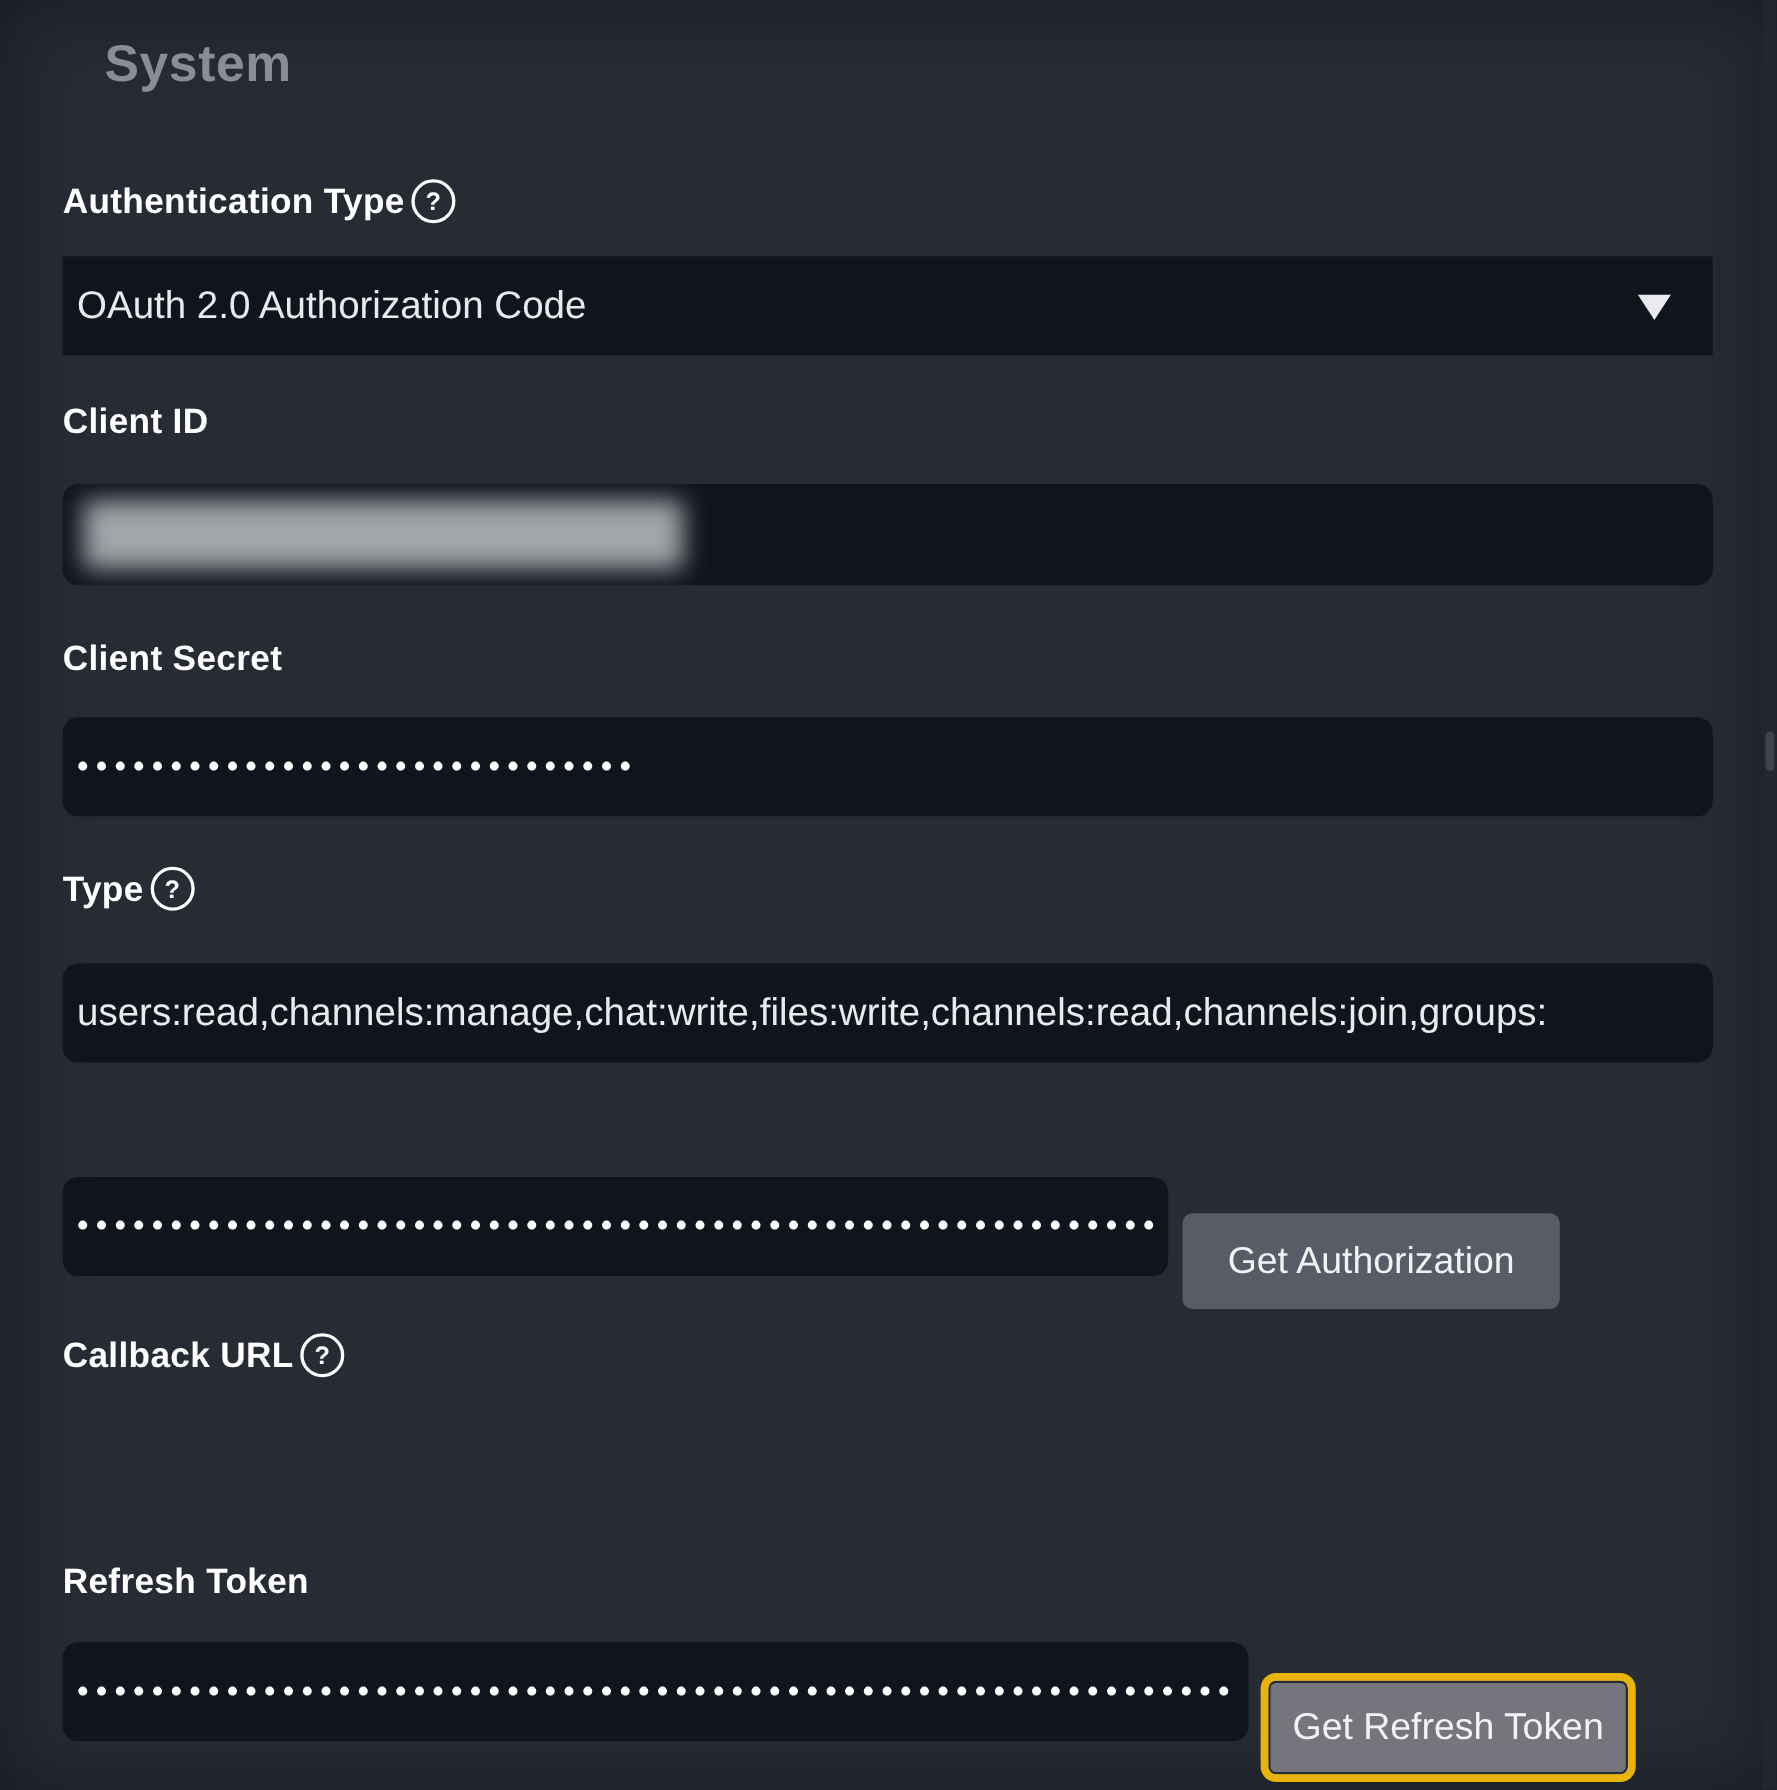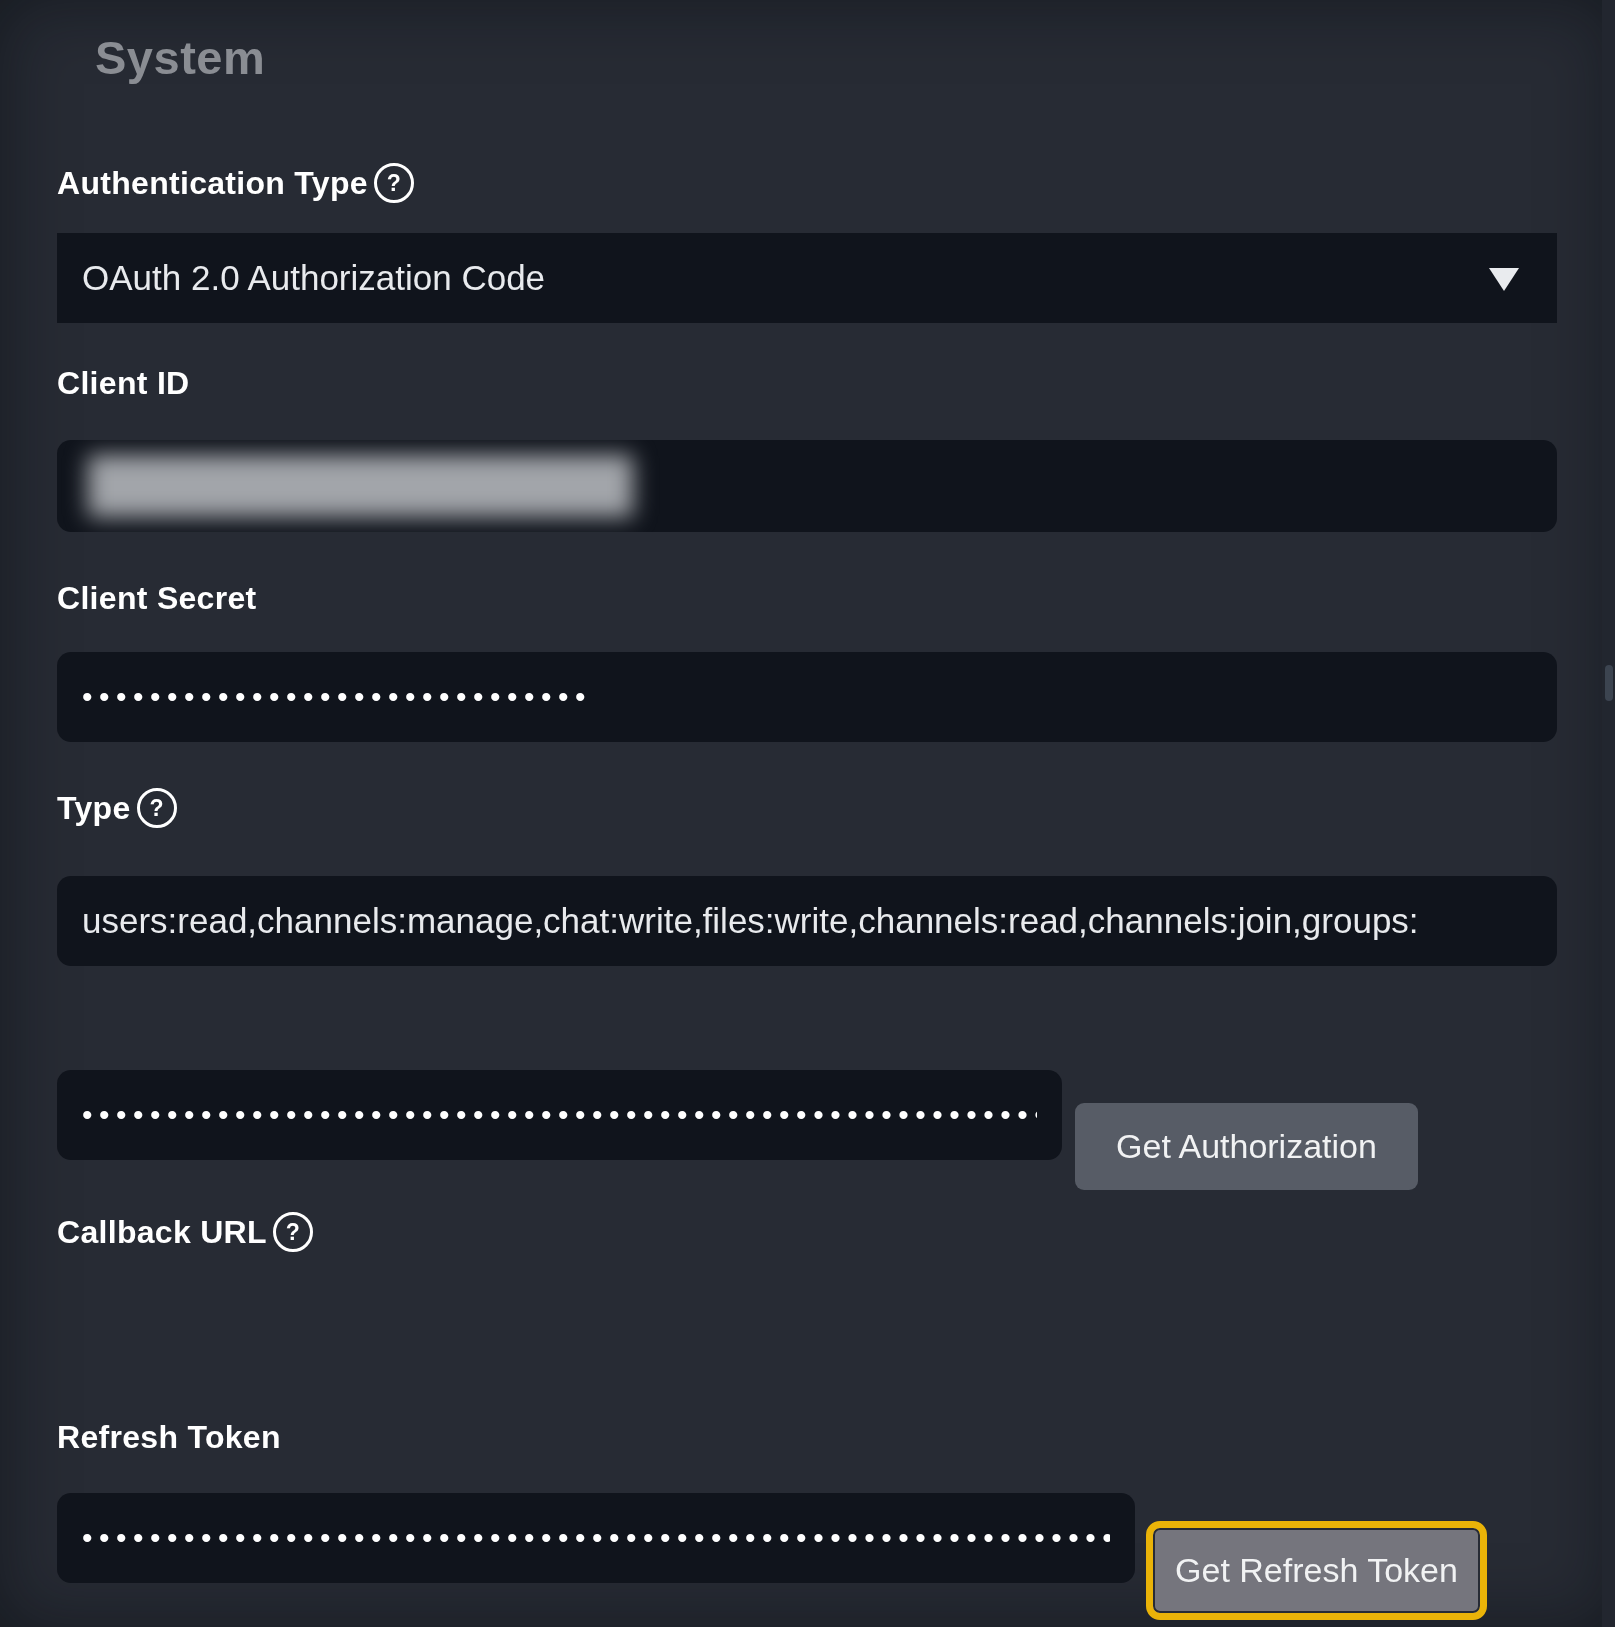--- a/index.html
+++ b/index.html
@@ -21,21 +21,21 @@
   .help {
     width:34px; height:34px; border:3.5px solid #ffffff; border-radius:50%;
     display:flex; align-items:center; justify-content:center;
     color:#ffffff; font-size:23px; font-weight:bold; line-height:1;
     flex:none; cursor:pointer;
   }
   .input {
     position:absolute; left:57px; width:1500px; height:90px;
     background:#10141c; border-radius:14px;
     display:flex; align-items:center;
-    padding:0 25px; box-sizing:border-box;
+    padding:0 13px; box-sizing:border-box;
     color:#e8eaed; font-size:35px;
     white-space:nowrap; overflow:hidden;
   }
   .select { border-radius:0; cursor:pointer; }
   .caret {
     position:absolute; right:38px; top:50%; margin-top:-10px;
     width:0; height:0;
     border-left:15px solid transparent; border-right:15px solid transparent;
     border-top:23px solid #e9ebee;
   }

